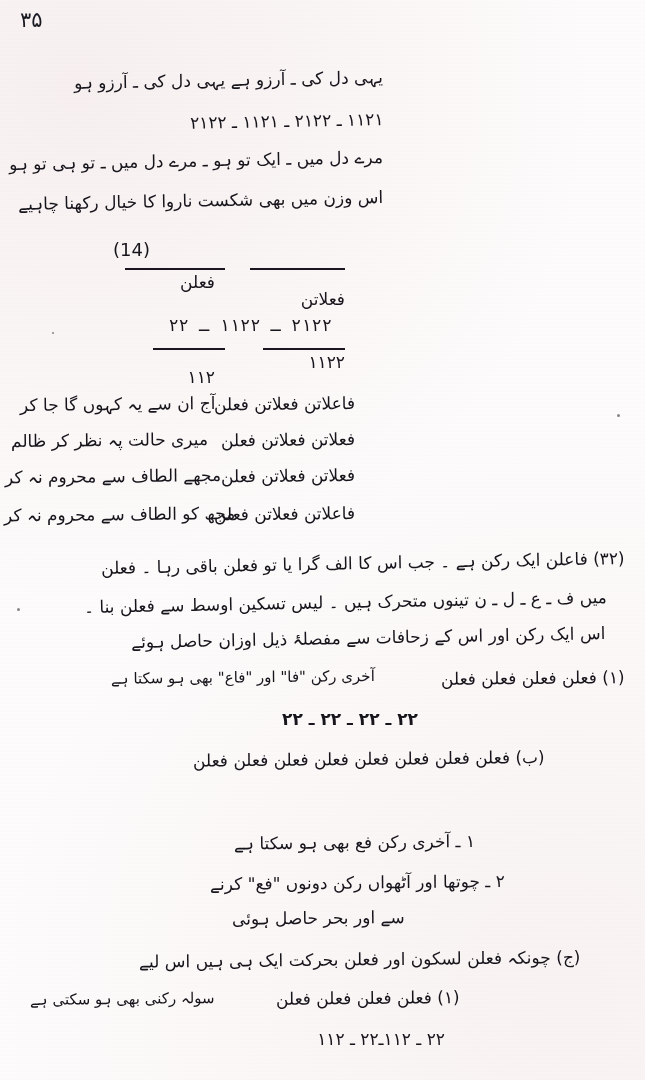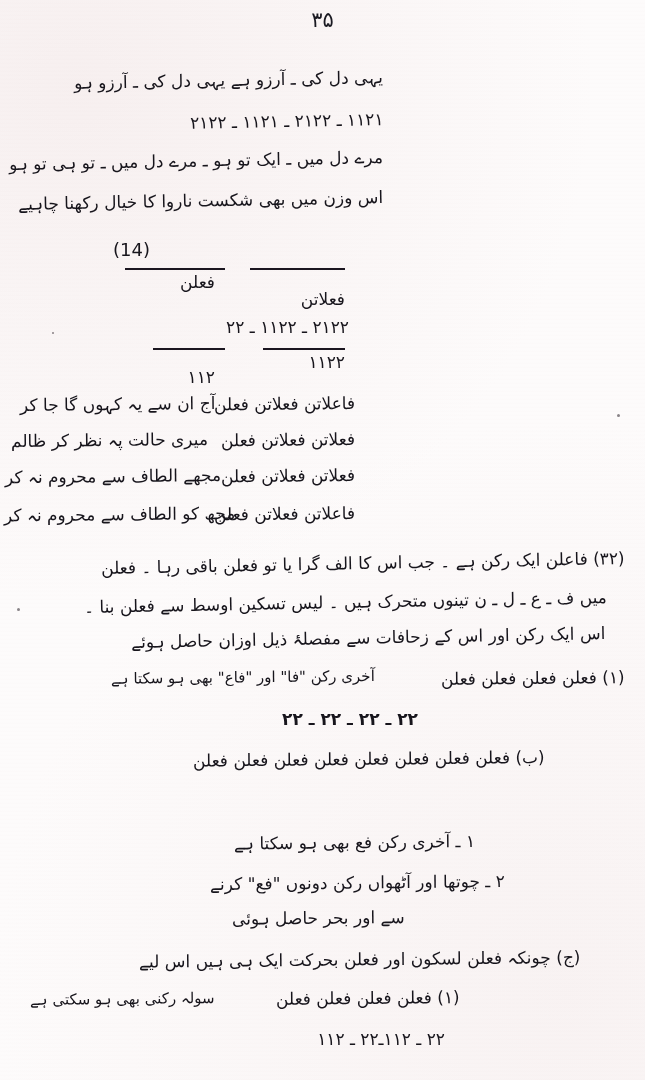--- a/index.html
+++ b/index.html
@@ -36,24 +36,25 @@
     background: #2a2028;
     border-radius: 50%;
     opacity: 0.55;
   }
 
   .page-number {
     position: absolute;
     top: 8px;
     left: 0;
     right: 0;
-    text-align: center;
+    text-align: left;
     font-size: 21px;
     letter-spacing: 1px;
     direction: rtl;
+    padding-left: 20px;
   }
 
   
   .ln {
     position: absolute;
     direction: rtl;
     unicode-bidi: bidi-override;
     white-space: nowrap;
     font-family: "DejaVu Sans", sans-serif;
     color: #17151c;
@@ -95,21 +96,21 @@
 
   <div class="ln urdu skew" style="top:188px; right:262px;">اس وزن میں بھی شکست ناروا کا خیال رکھنا چاہیے</div>
 
   <div class="ln urdu-lg" style="top:240px; right:495px; font-size:18px;">(41)</div>
 
   <div class="rule" style="top:268px; right:300px; width:95px;"></div>
   <div class="rule" style="top:268px; right:420px; width:100px;"></div>
   <div class="ln urdu" style="top:290px; right:300px;">فعلاتن</div>
   <div class="ln urdu" style="top:273px; right:430px;">فعلن</div>
 
-  <div class="ln num" style="top:318px; right:296px;">۲۲۱۲ ـ ۲۲۱۱ ـ ۲۲</div>
+  <div class="ln num" style="top:318px; right:313px;font-family:Liberation Mono, monospace;">۲۲۱۲ ـ ۲۲۱۱ ـ ۲۲</div>
   <div class="rule" style="top:348px; right:300px; width:82px;"></div>
   <div class="rule" style="top:348px; right:420px; width:72px;"></div>
   <div class="ln num" style="top:353px; right:300px;text-align:center;">۲۲۱۱</div>
   <div class="ln num" style="top:353px; right:430px;margin-top:15px;">۲۱۱</div>
 
   <div class="ln urdu skew3" style="top:394px; right:290px;">فاعلاتن فعلاتن فعلن</div>
   <div class="ln urdu skew3" style="top:394px; right:430px;">آج ان سے یہ کہوں گا جا کر</div>
 
   <div class="ln urdu skew3" style="top:430px; right:290px;">فعلاتن فعلاتن فعلن</div>
   <div class="ln urdu skew3" style="top:430px; right:437px;">میری حالت پہ نظر کر ظالم</div>

